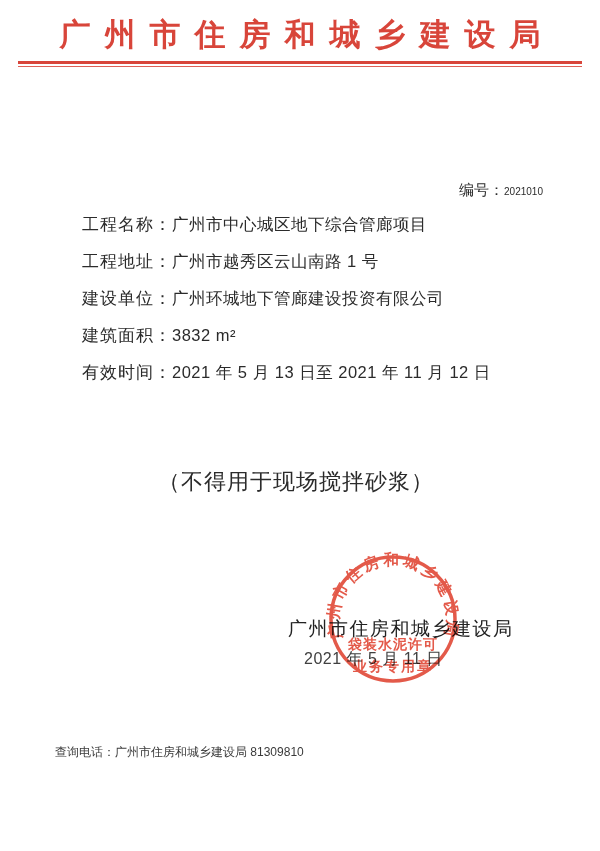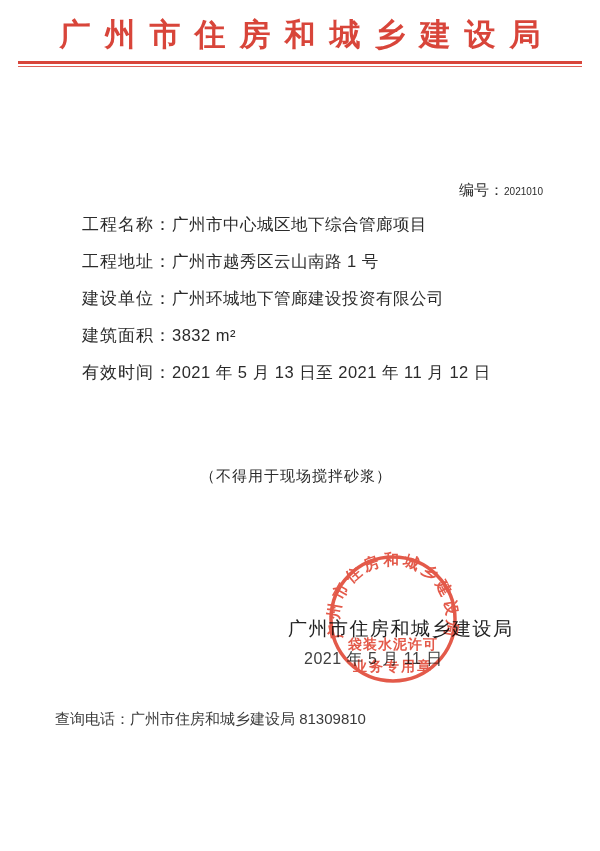--- a/index.html
+++ b/index.html
@@ -99,21 +99,21 @@
     letter-spacing: 0.5px;
   }
 
   .usage-note {
     position: absolute;
     top: 467px;
     left: 0;
     width: 100%;
     padding-right: 8px;
     text-align: center;
-    font-size: 15px;
+    font-size: 22px;
     letter-spacing: 1px;
     color: var(--ink);
     white-space: nowrap;
   }
 
   
   .signature-agency {
     position: absolute;
     top: 616px;
     left: 288px;
@@ -166,23 +166,23 @@
   .seal-center-2 {
     font-size: 14px;
     letter-spacing: 2px;
     font-weight: 700;
     text-anchor: middle;
   }
 
   
   .footer-inquiry {
     position: absolute;
-    top: 710px;
+    top: 744px;
     left: 55px;
-    font-size: 15px;
+    font-size: 12px;
     color: #3a3a3a;
     white-space: nowrap;
   }
   .footer-inquiry .num {
     font-family: "Liberation Sans", "DejaVu Sans", sans-serif;
   }
 </style>
 </head>
 <body>
 

